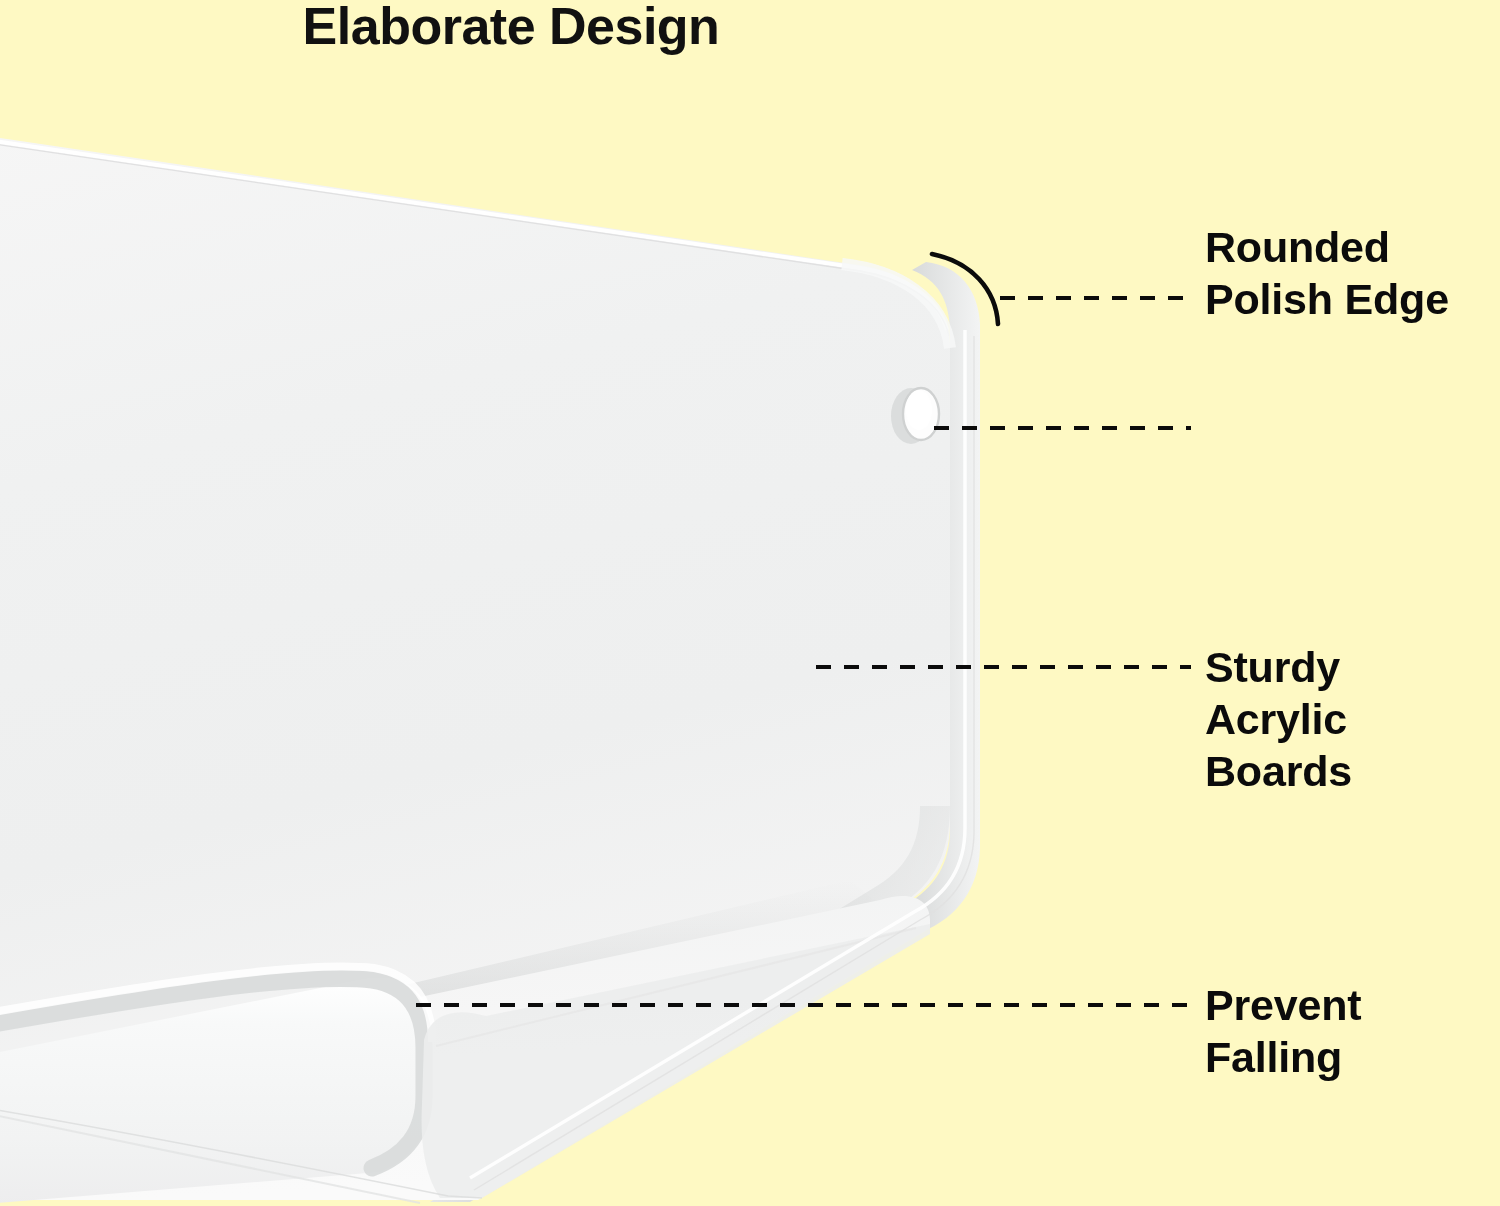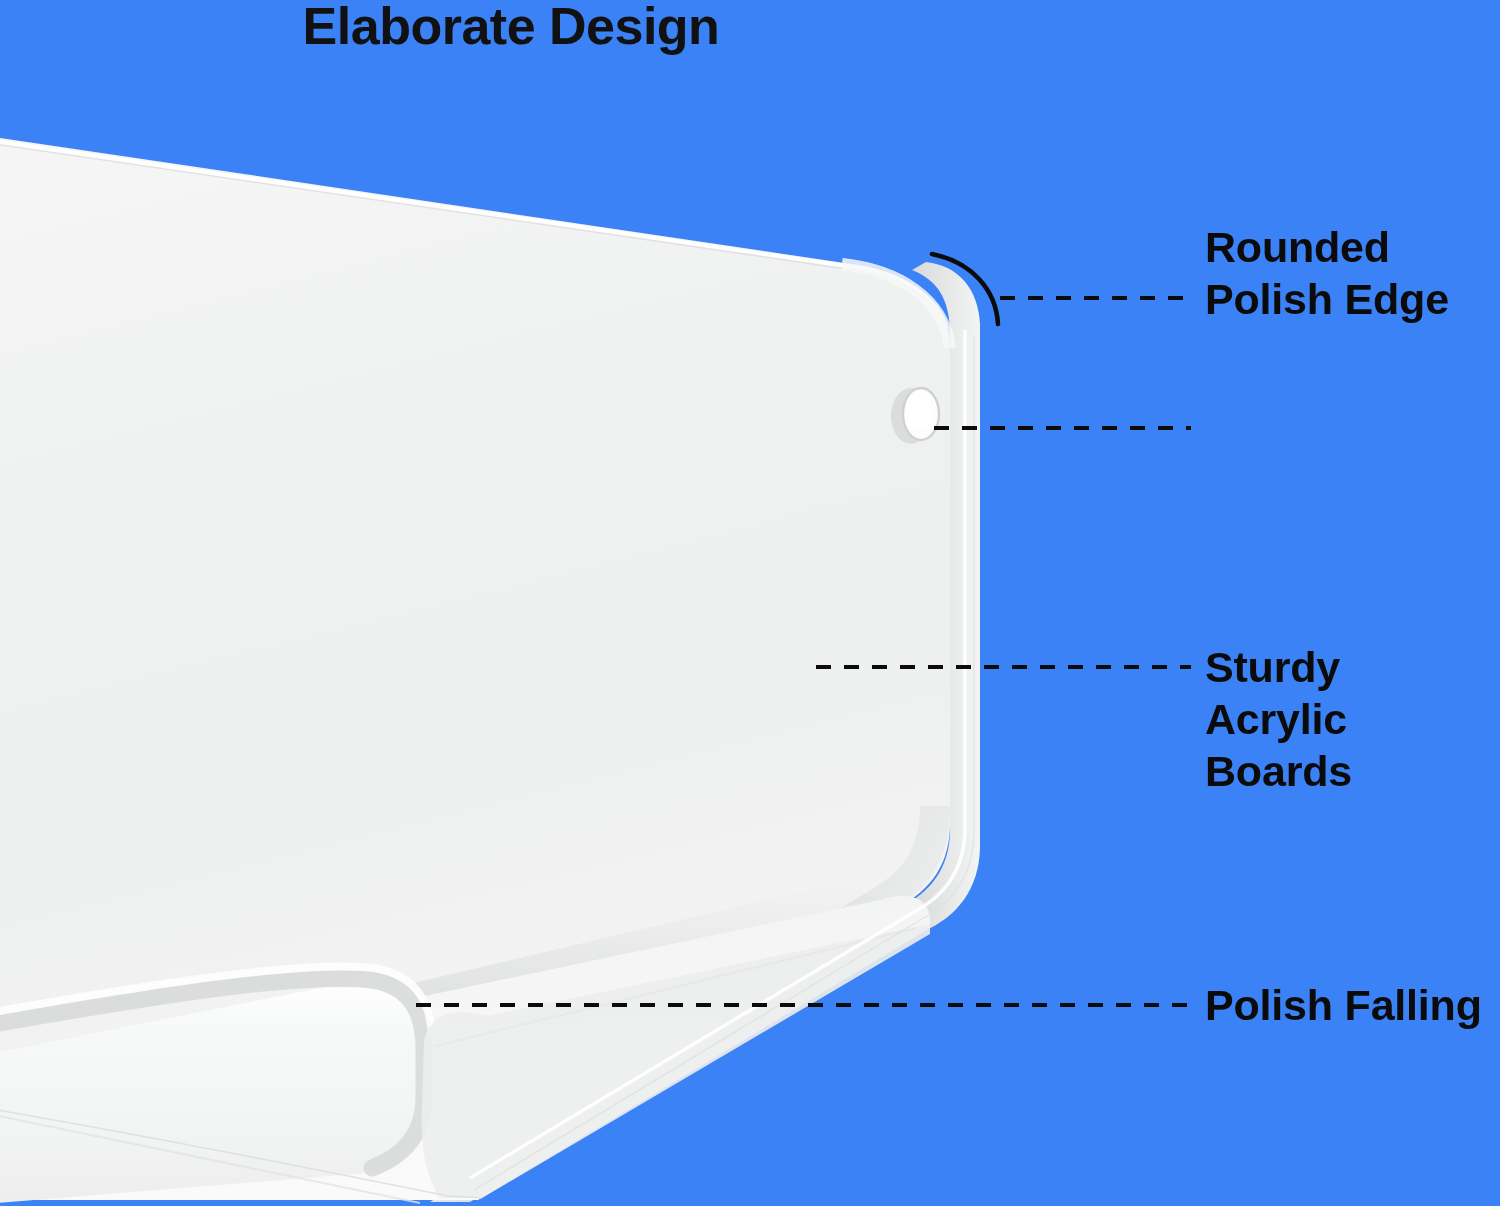--- a/index.html
+++ b/index.html
@@ -2,21 +2,21 @@
 <html><head>
 <meta charset="utf-8">
 <title>Elaborate Design</title>
 <style>
   html,body{margin:0;padding:0;background:#ffffff;}
   body{
     width:1500px;height:1206px;position:relative;overflow:hidden;
     font-family:"Liberation Sans","DejaVu Sans",sans-serif;
     background:#ffffff;
   }
-  #stage{position:absolute;left:0;top:0;width:1500px;height:1206px;overflow:hidden;background:#3b82f6;}
+  #stage{position:absolute;left:0;top:0;width:1500px;height:1206px;overflow:hidden;background:#fef9c3;}
 
   
   #title{
     position:absolute;left:0;top:-4px;width:1022px;
     text-align:center;
     font-size:52px;font-weight:bold;color:#111111;
     letter-spacing:-0.5px;
     font-family:"Liberation Sans","DejaVu Sans",sans-serif;
     white-space:nowrap;
   }
@@ -189,15 +189,15 @@
 
   <div id="title">Elaborate Design</div>
 
   <div class="callout-label" id="label-rounded">Rounded
 Polish Edge</div>
 
 
   <div class="callout-label" id="label-sturdy">Sturdy
 Acrylic Boards</div>
 
-  <div class="callout-label" id="label-falling">Polish Falling</div>
+  <div class="callout-label" id="label-falling">Prevent Falling</div>
 
 </div>
 
 </body></html>

